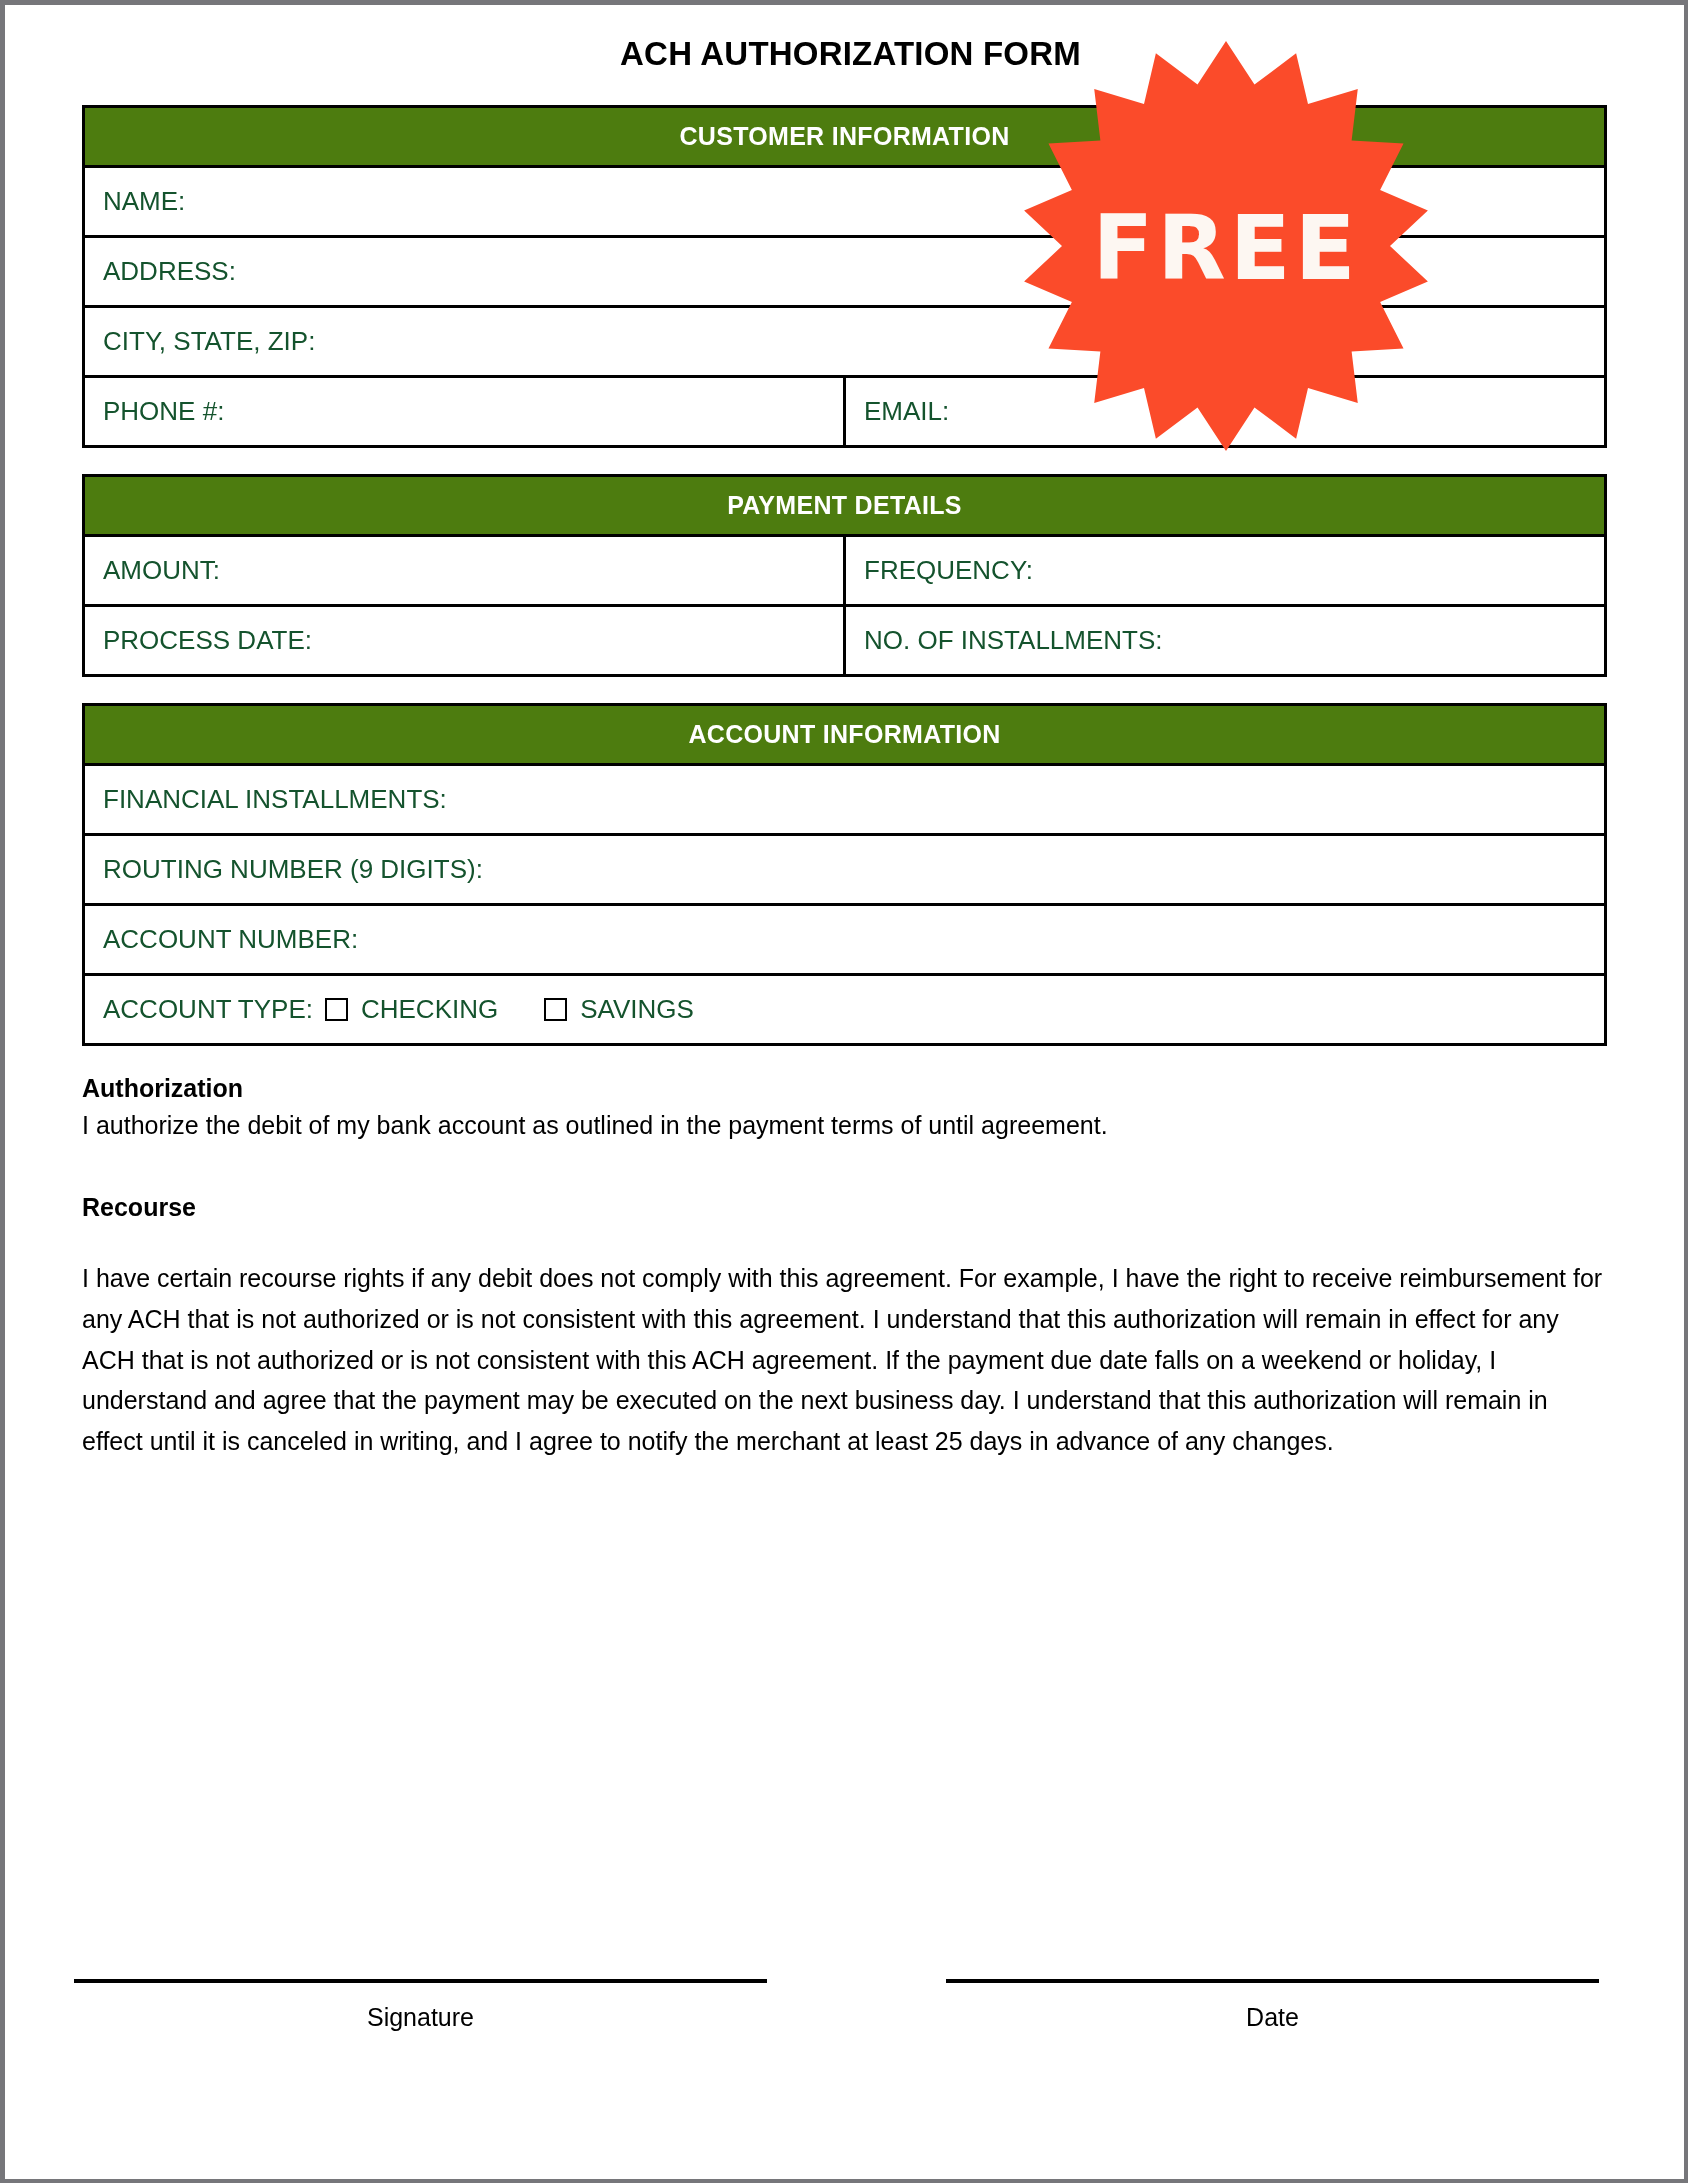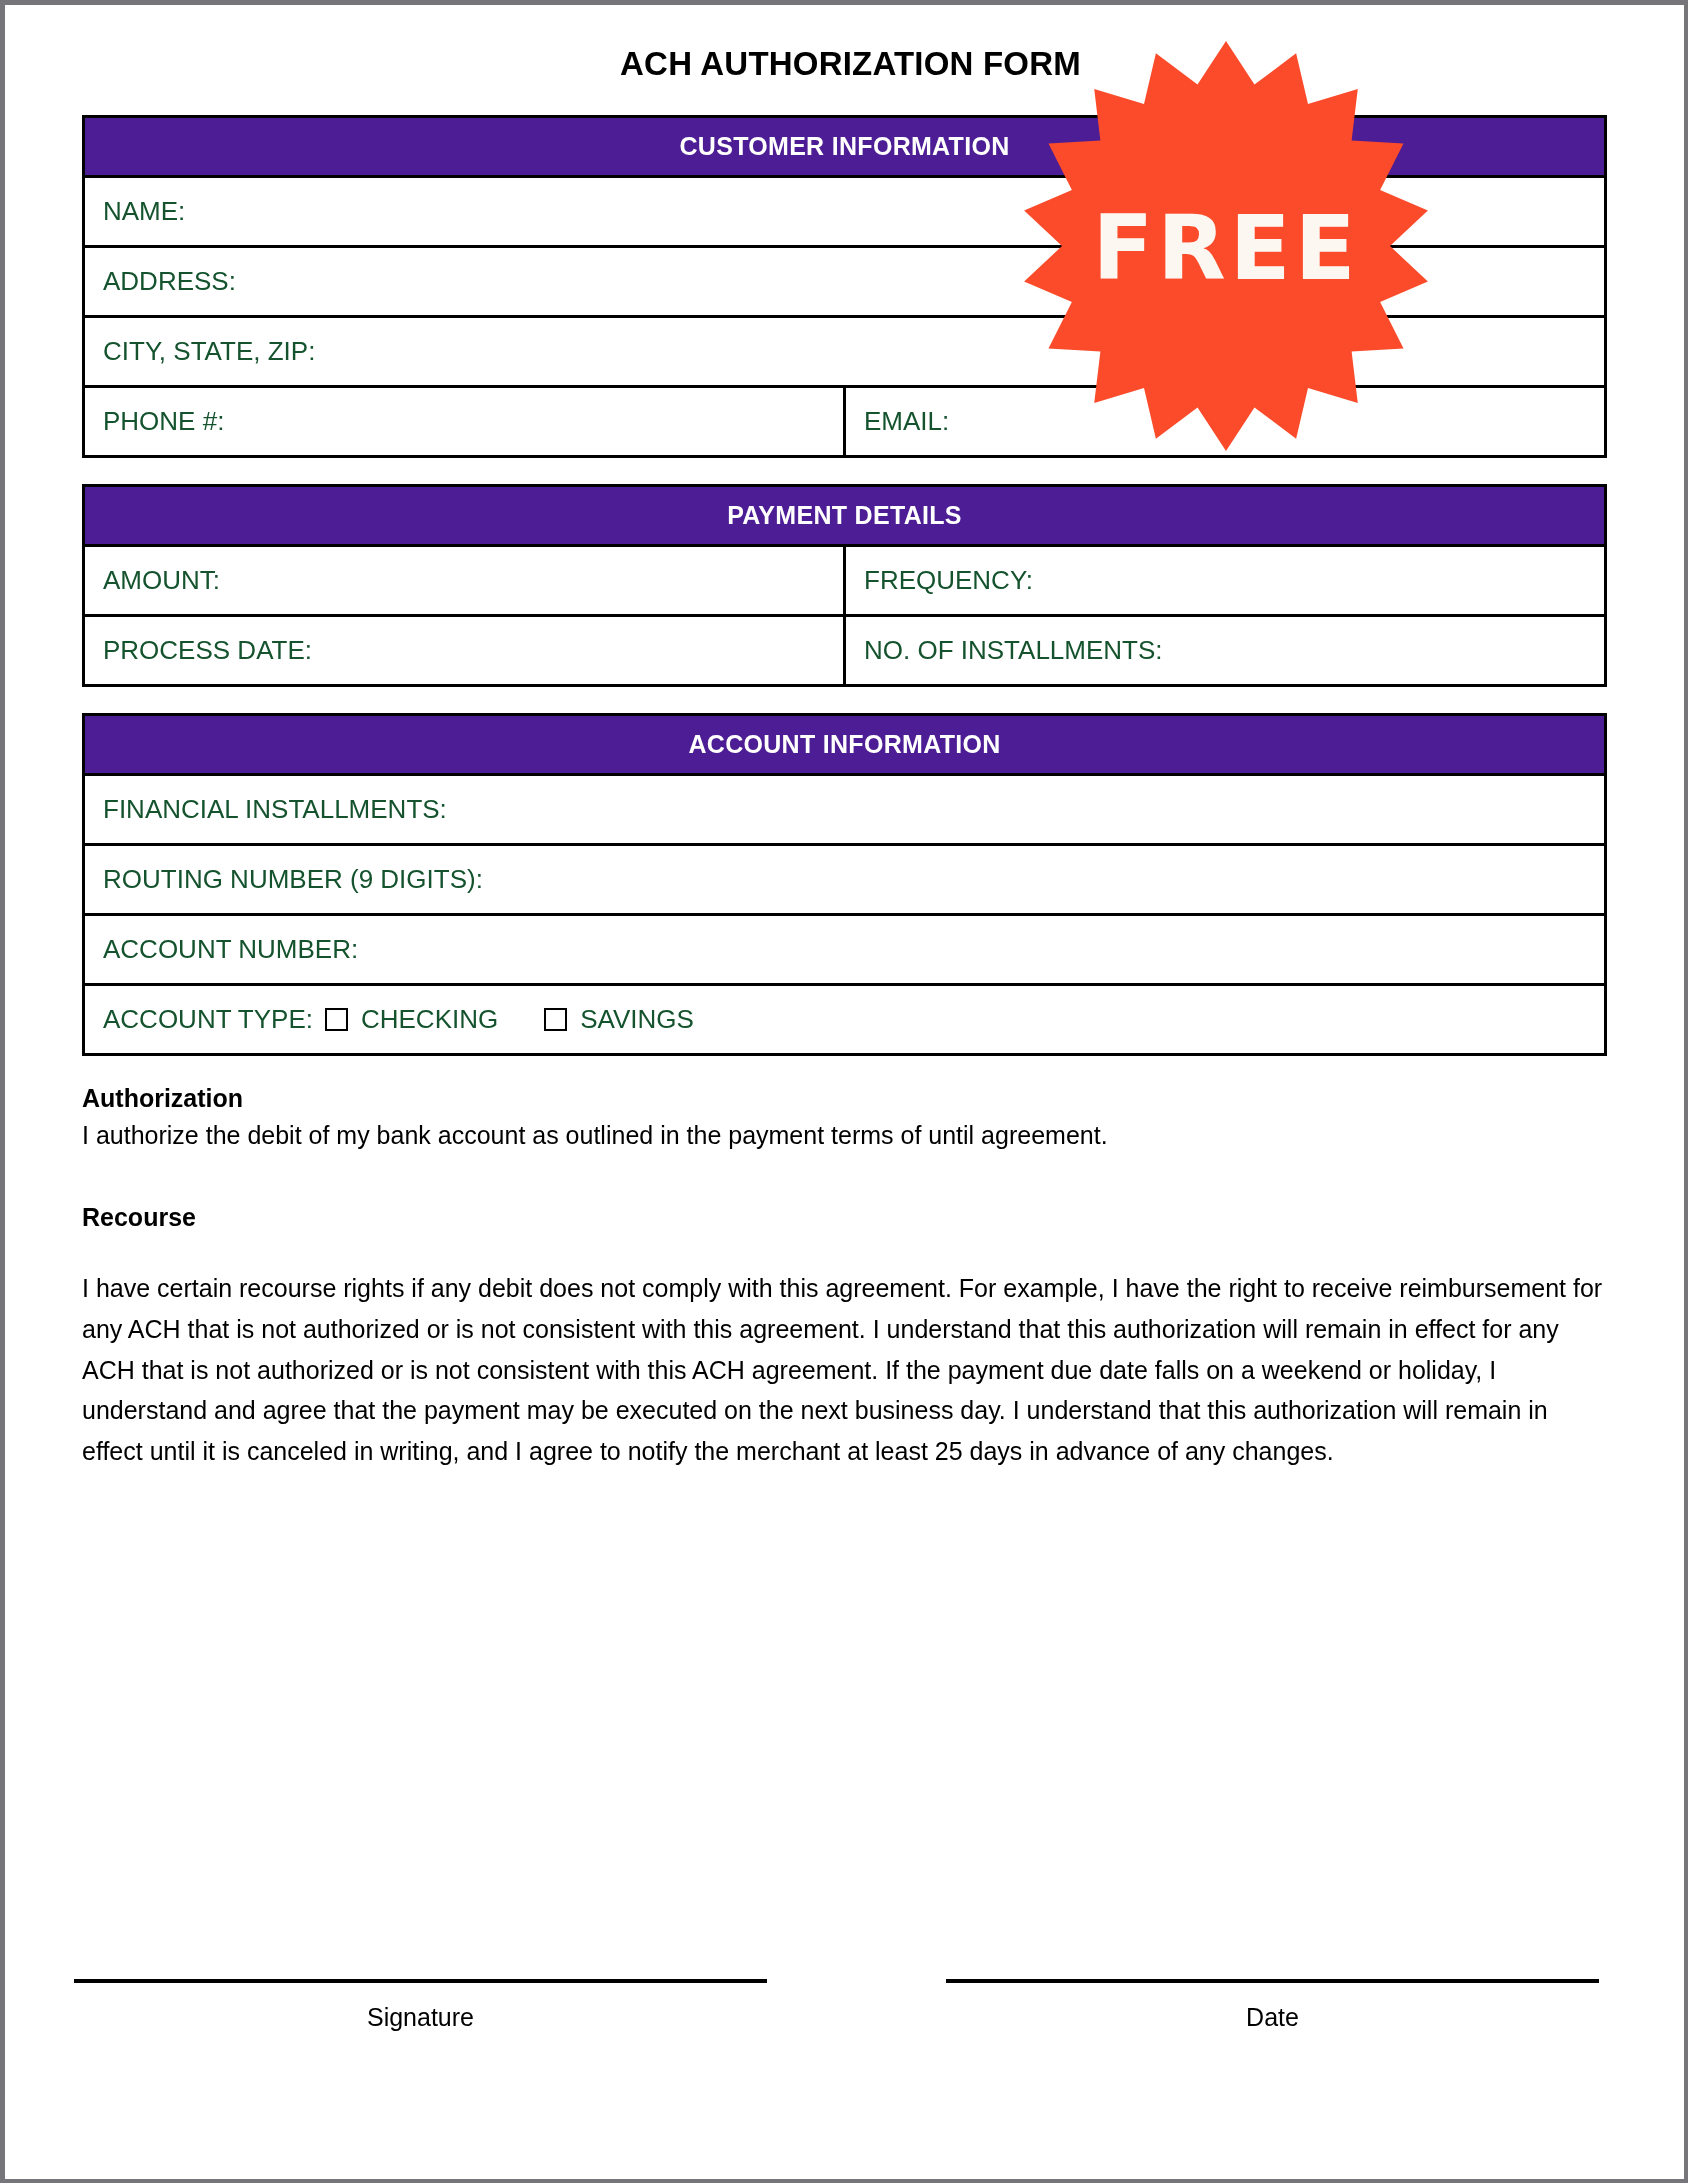--- a/index.html
+++ b/index.html
@@ -22,21 +22,21 @@
     height: 2184px;
     background: #ffffff;
     border: 5px solid #76767a;
     overflow: hidden;
   }
   #sheet {
     position: relative;
     box-sizing: border-box;
     width: 100%;
     height: 100%;
-    padding: 40px 69px 0 69px;
+    padding: 30px 69px 0 69px;
   }
 
   
   #doc-title {
     text-align: center;
     font-size: 33px;
     font-weight: bold;
     letter-spacing: 0.2px;
     color: #000;
     margin: 0 0 32px 0;
@@ -49,21 +49,21 @@
     margin: 0 auto 26px auto;
     box-sizing: border-box;
     border: 3px solid #000;
     border-collapse: collapse;
     table-layout: fixed;
     background: #fff;
   }
   .form-table.last { margin-bottom: 28px; }
 
   .sec-head {
-    background: #4c1d95;
+    background: #4d7c0f;
     color: #fff;
     text-align: center;
     font-size: 25px;
     font-weight: bold;
     letter-spacing: 0.3px;
     height: 57px;
     padding: 0;
     border: 0;
   }
   .form-table td.cell {

